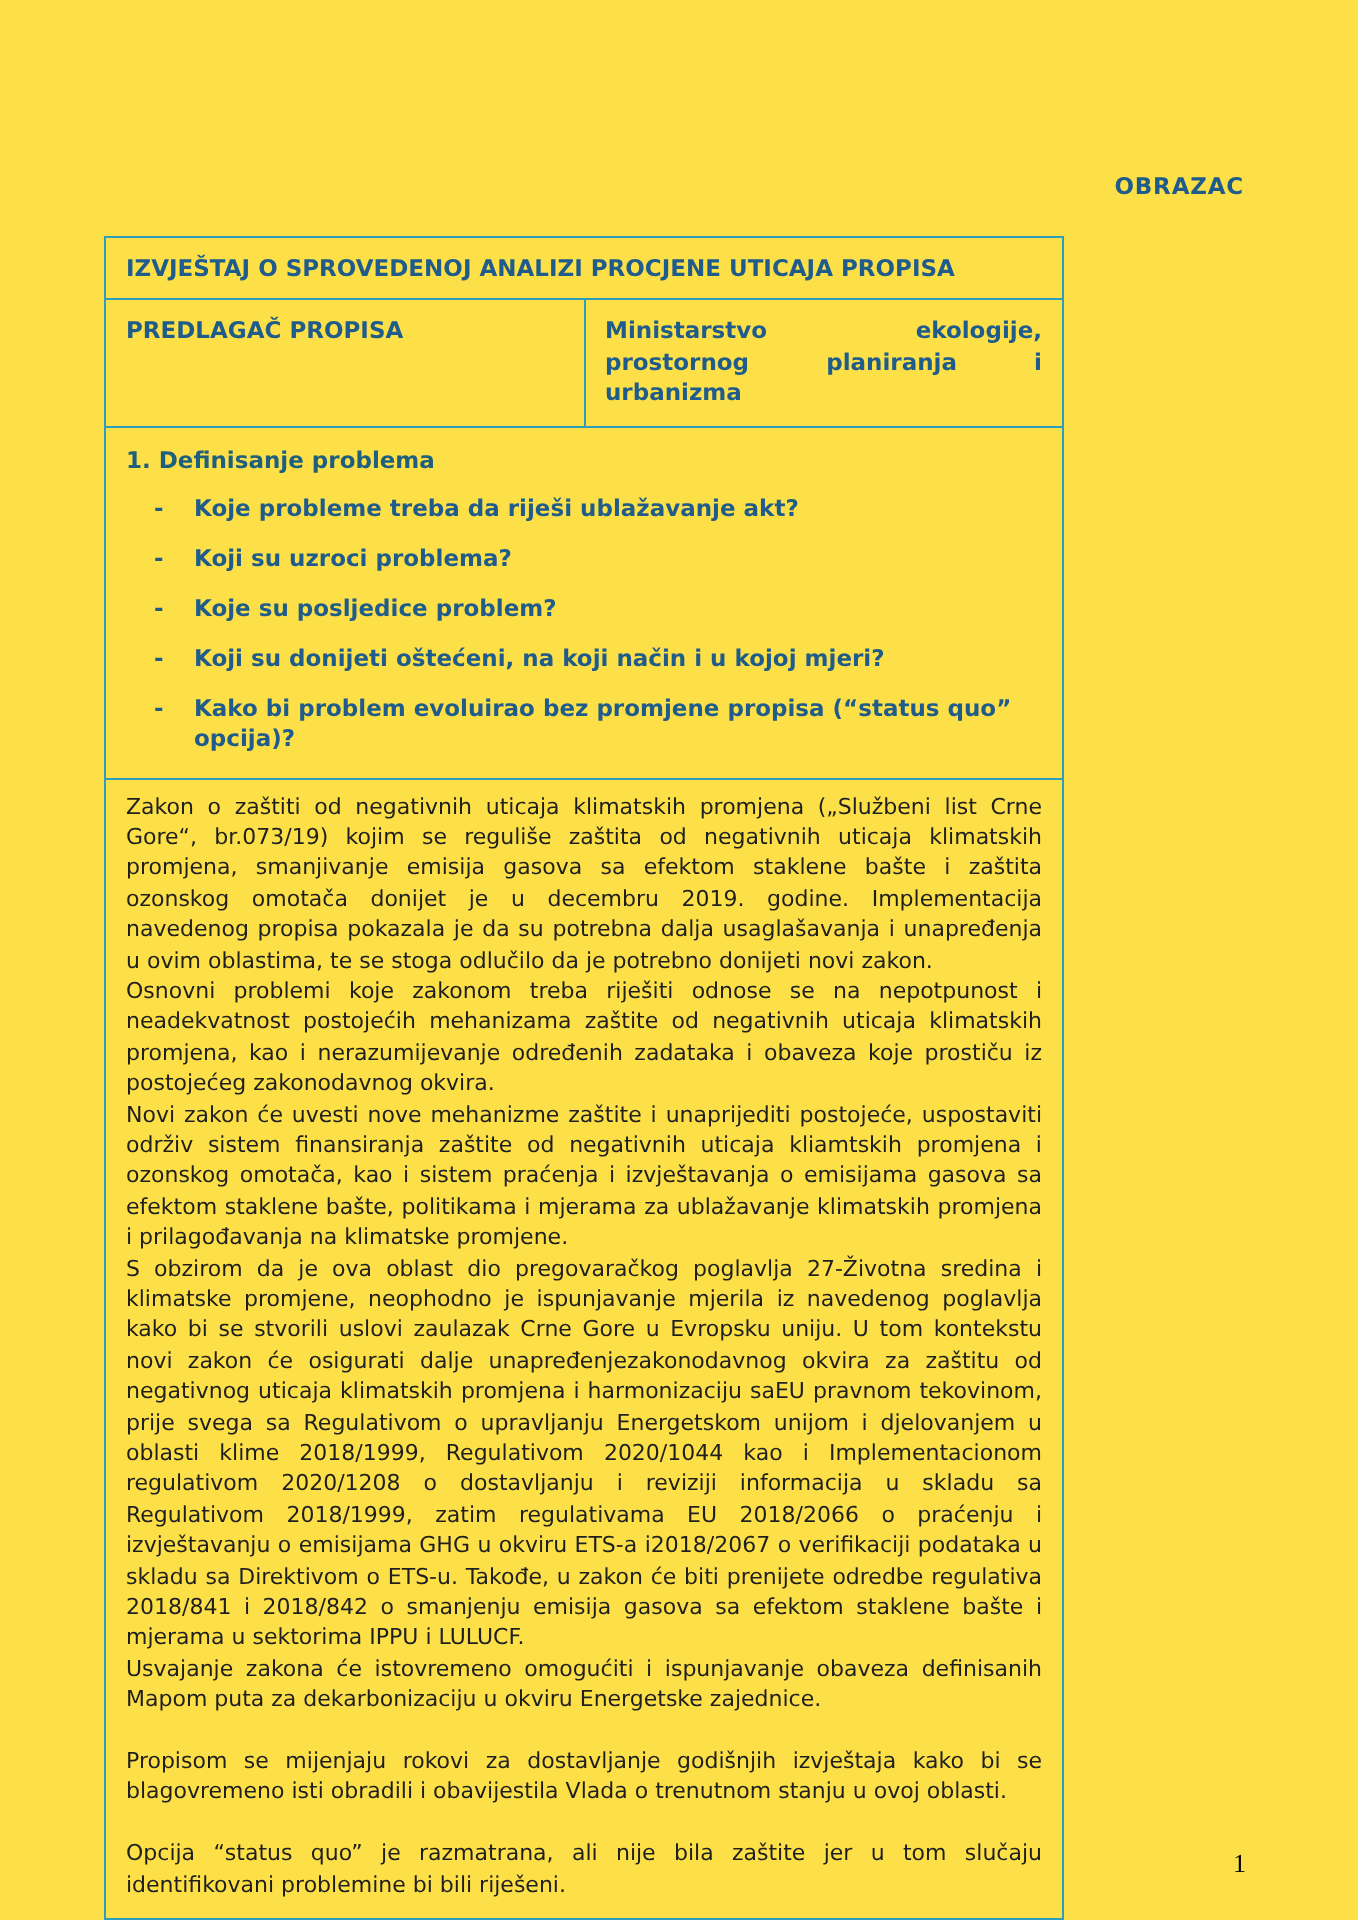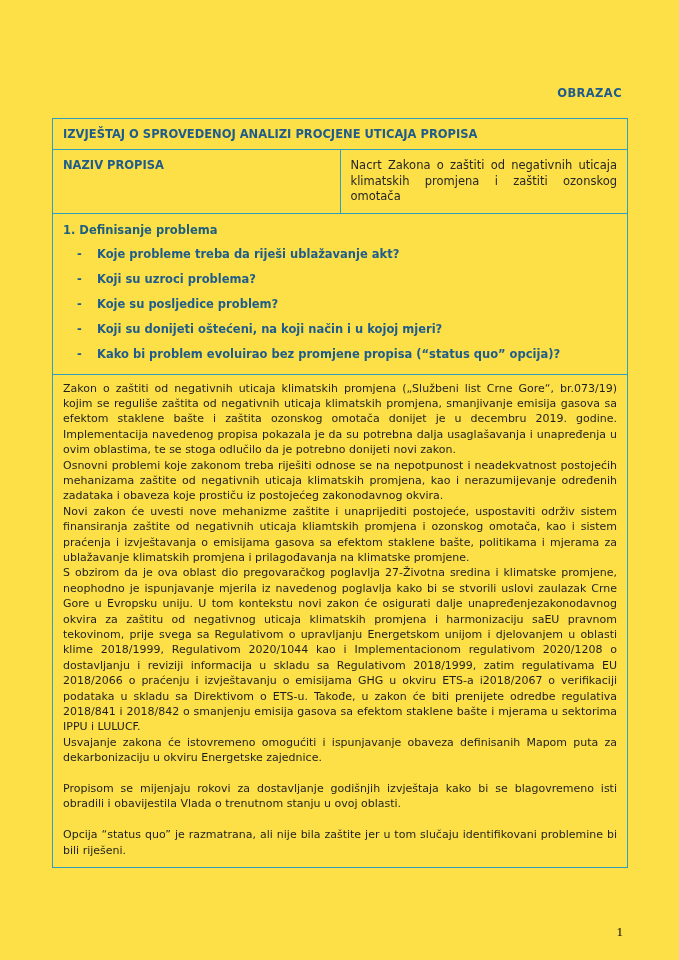--- a/index.html
+++ b/index.html
@@ -14,21 +14,21 @@
   .sheet { position: absolute; inset: 0; background: #fde047; }
 
   .form-label {
     position: absolute; top: 86px; right: 57px;
     font-size: 11.5px; font-weight: bold; color: #1F5C8B;
     letter-spacing: 0.4px;
   }
 
   table.form-table {
     position: absolute; top: 118px; left: 52px;
-    width: 576px; border-collapse: collapse;
+    width: 480px; border-collapse: collapse;
     table-layout: fixed;
   }
   table.form-table td {
     border: 1.6px solid #2F9DBD;
     vertical-align: top;
     overflow: hidden;
   }
 
   .title-cell {
     padding: 8px 10px;
@@ -78,25 +78,25 @@
 <div class="sheet">
 
   <div class="form-label">OBRAZAC</div>
 
   <table class="form-table">
     <tbody>
       <tr>
         <td colspan="2" class="title-cell">IZVJEŠTAJ O SPROVEDENOJ ANALIZI PROCJENE UTICAJA PROPISA</td>
       </tr>
 
+      <tr>
+        <td class="label-cell">PREDLAGAČ PROPISA</td>
+        <td class="value-cell value-blue">Ministarstvo ekologije, prostornog planiranja i urbanizma</td>
+      </tr>
 
-      <tr>
-        <td class="label-cell">NAZIV PROPISA</td>
-        <td class="value-cell value-dark">Nacrt Zakona o zaštiti od negativnih uticaja klimatskih promjena i zaštiti ozonskog omotača</td>
-      </tr>
 
       <tr>
         <td colspan="2" class="section-cell">
           <div class="section-heading">1. Definisanje problema</div>
 
           <div class="bullet">
             <span class="dash">-</span>
             <span class="bullet-text">Koje probleme  treba da riješi ublažavanje akt?</span>
           </div>
           <div class="bullet">

